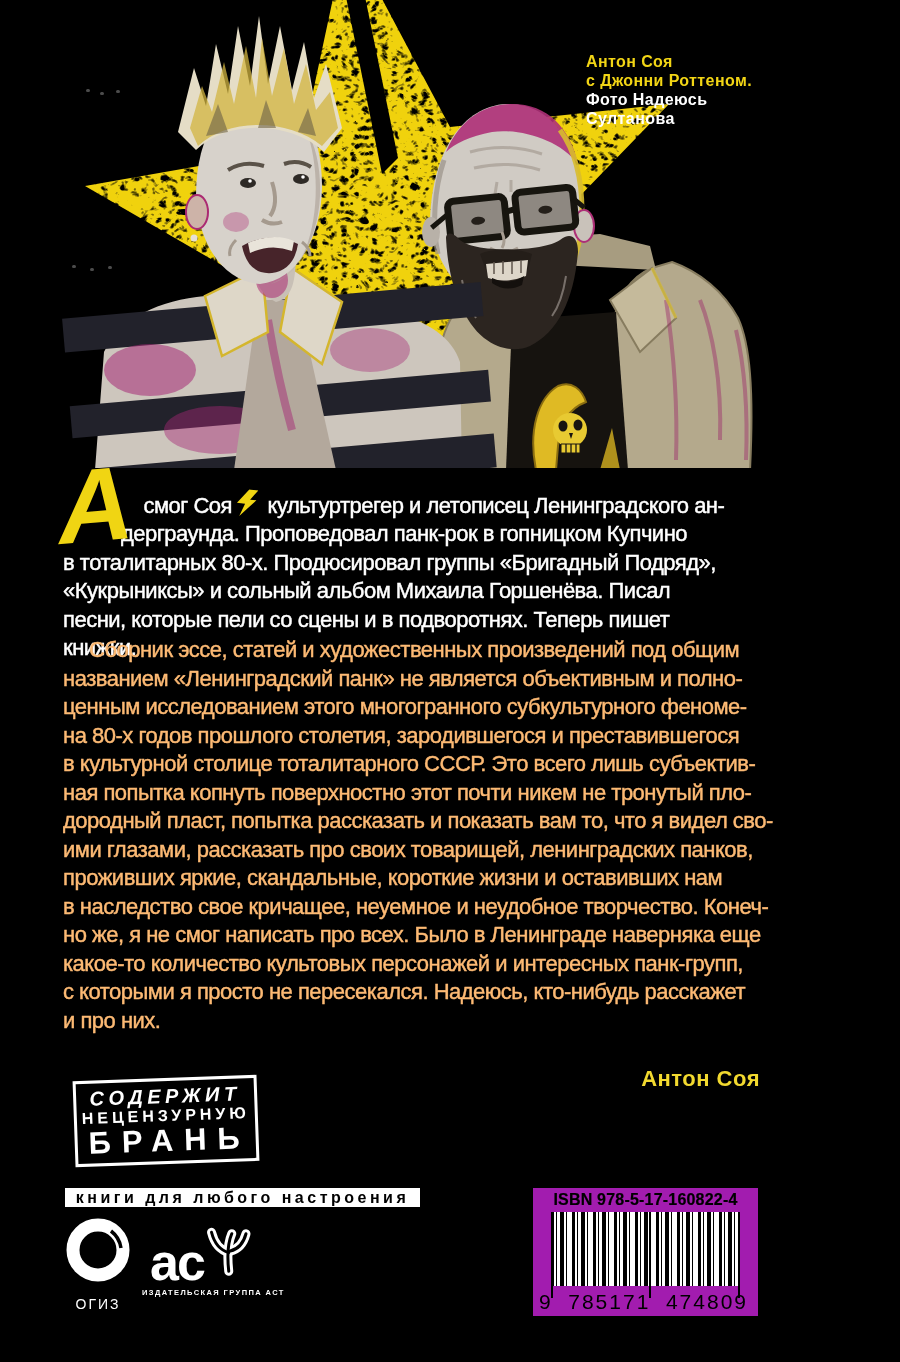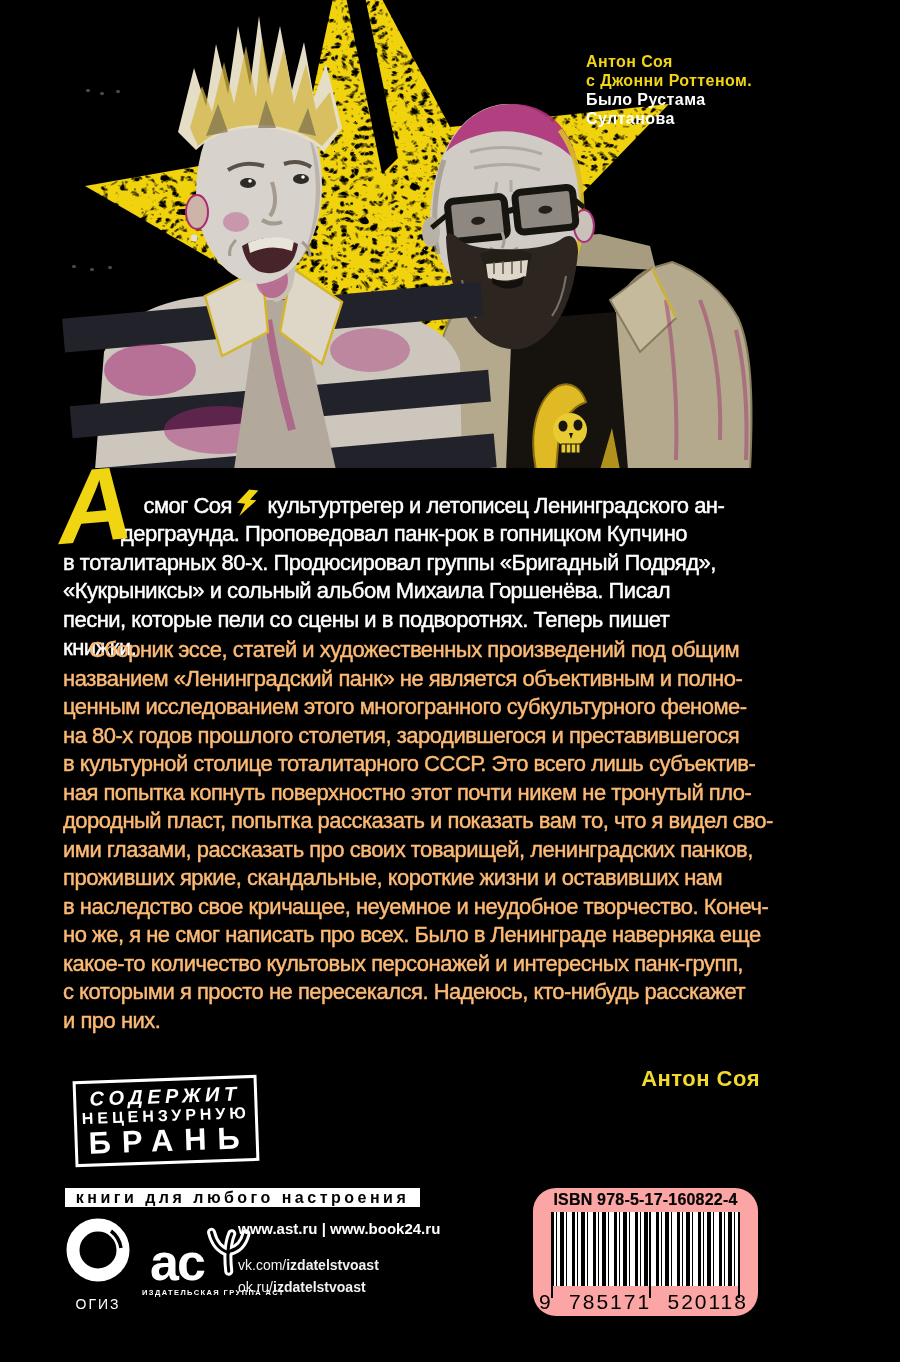--- a/index.html
+++ b/index.html
@@ -47,21 +47,21 @@
   .ast{left:142px;top:1220px;width:118px;text-align:center;}
   .ast-row{display:flex;align-items:flex-end;justify-content:center;}
   .ast-text{font-size:52px;font-weight:bold;color:#fff;line-height:40px;letter-spacing:-2px;}
   .ast-caption{font-size:7.5px;font-weight:bold;letter-spacing:1.4px;color:#fff;margin-top:6px;white-space:nowrap;}
   .urls{left:238px;top:1218px;font-size:14px;color:#f2f2f2;}
   .urls .sites{font-size:15px;font-weight:bold;color:#fff;margin-bottom:14px;}
   .urls div{line-height:22px;}
   .urls b{font-weight:bold;}
 
   
-  .barcode{left:533px;top:1188px;width:225px;height:128px;background:#fca5a5;color:#000;border-radius:23px;}
+  .barcode{left:533px;top:1188px;width:225px;height:128px;background:#a21caf;color:#000;}
   .bc-isbn{text-align:center;font-size:16px;font-weight:bold;letter-spacing:.2px;padding-top:3px;
            -webkit-text-stroke:.2px #000;}
   .bc-bars{position:absolute;left:18px;right:18px;top:24px;bottom:30px;
            background:repeating-linear-gradient(90deg,#000 0 3px,#fff 3px 5px,#000 5px 6px,
             #fff 6px 9px,#000 9px 13px,#fff 13px 15px,#000 15px 16px,#fff 16px 21px);}
   .bc-guard{position:absolute;top:24px;width:2px;height:86px;background:#000;}
   .bc-digits{position:absolute;left:6px;right:10px;bottom:2px;display:flex;
              justify-content:space-between;font-size:21px;letter-spacing:2px;}
   .speck{position:absolute;width:4px;height:3px;background:#4c4c4c;border-radius:2px;}
 </style>
@@ -190,21 +190,21 @@
   <div class="speck abs" style="left:86px;top:89px"></div>
   <div class="speck abs" style="left:100px;top:92px"></div>
   <div class="speck abs" style="left:116px;top:90px"></div>
   <div class="speck abs" style="left:72px;top:265px"></div>
   <div class="speck abs" style="left:90px;top:268px"></div>
   <div class="speck abs" style="left:108px;top:266px"></div>
 
   <div class="abs photo-caption">
     <div class="cap-y">Антон Соя</div>
     <div class="cap-y">с Джонни Роттеном.</div>
-    <div class="cap-w">Было Рустама</div>
+    <div class="cap-w">Фото Надеюсь</div>
     <div class="cap-w">Султанова</div>
   </div>
 
   <div class="abs para intro">
     <div class="dropcap-box">
       <span class="dropcap">А</span>
     </div><span>смог Соя</span><svg class="bolt-icon" width="20" height="28" viewBox="0 0 22 30">
         <path d="M12,0 L22,0 L14,11 L21,11 L4,30 L9,16 L0,16 Z" fill="#f0d513"></path>
       </svg><span> культуртрегер и летописец Ленинградского ан-
 дерграунда. Проповедовал панк-рок в гопницком Купчино
@@ -260,32 +260,27 @@
         <g fill="none" stroke="#000" stroke-width="4" stroke-linecap="round">
           <path d="M33,60 C31,42 31,24 37,10"></path>
           <path d="M10,8 C14,24 22,32 33,35"></path>
           <path d="M56,10 C52,25 44,31 35,33"></path>
         </g>
       </svg>
     </div>
     <div class="ast-caption">ИЗДАТЕЛЬСКАЯ ГРУППА АСТ</div>
   </div>
 
-  <div class="abs urls">
-    <div class="sites">www.ast.ru | www.book24.ru</div>
-    <div><span>vk.com/</span><b>izdatelstvoast</b></div>
-    <div><span>ok.ru/</span><b>izdatelstvoast</b></div>
-  </div>
 
   <div class="abs barcode">
     <div class="bc-isbn">ISBN 978-5-17-160822-4</div>
     <div class="bc-bars"></div>
     <div class="bc-guard" style="left:18px"></div>
     <div class="bc-guard" style="left:116px"></div>
     <div class="bc-guard" style="right:18px"></div>
     <div class="bc-digits">
       <span>9</span>
       <span>785171</span>
-      <span>520118</span>
+      <span>474809</span>
     </div>
   </div>
 
 </div>
 
 </body></html>

